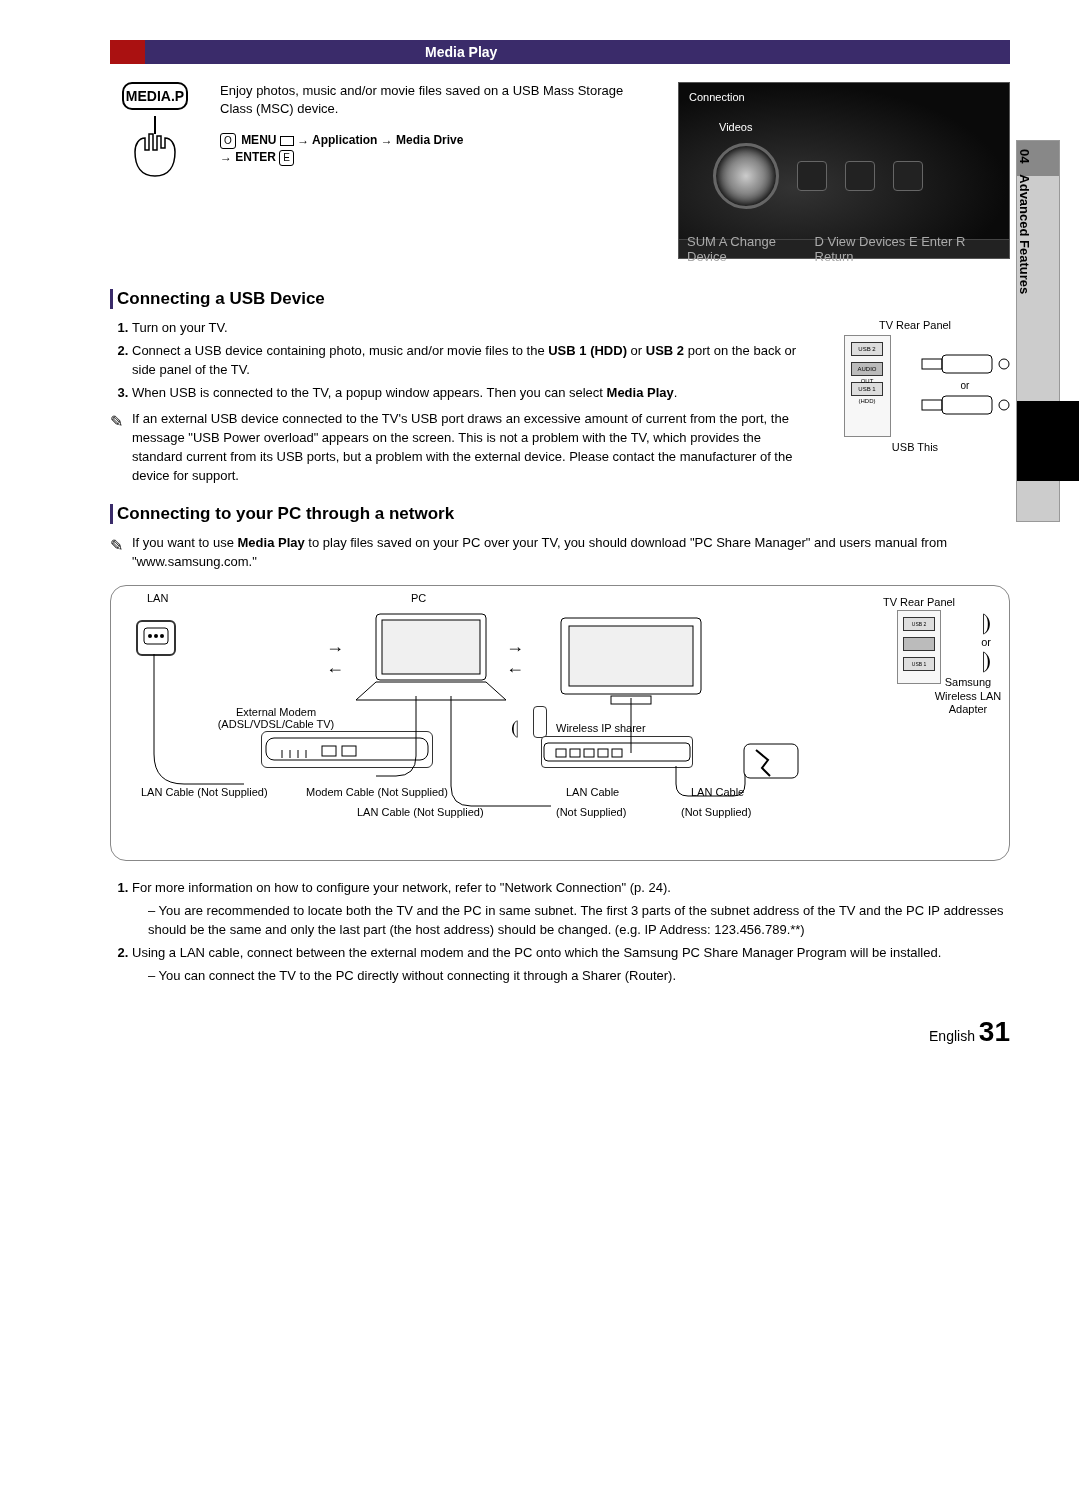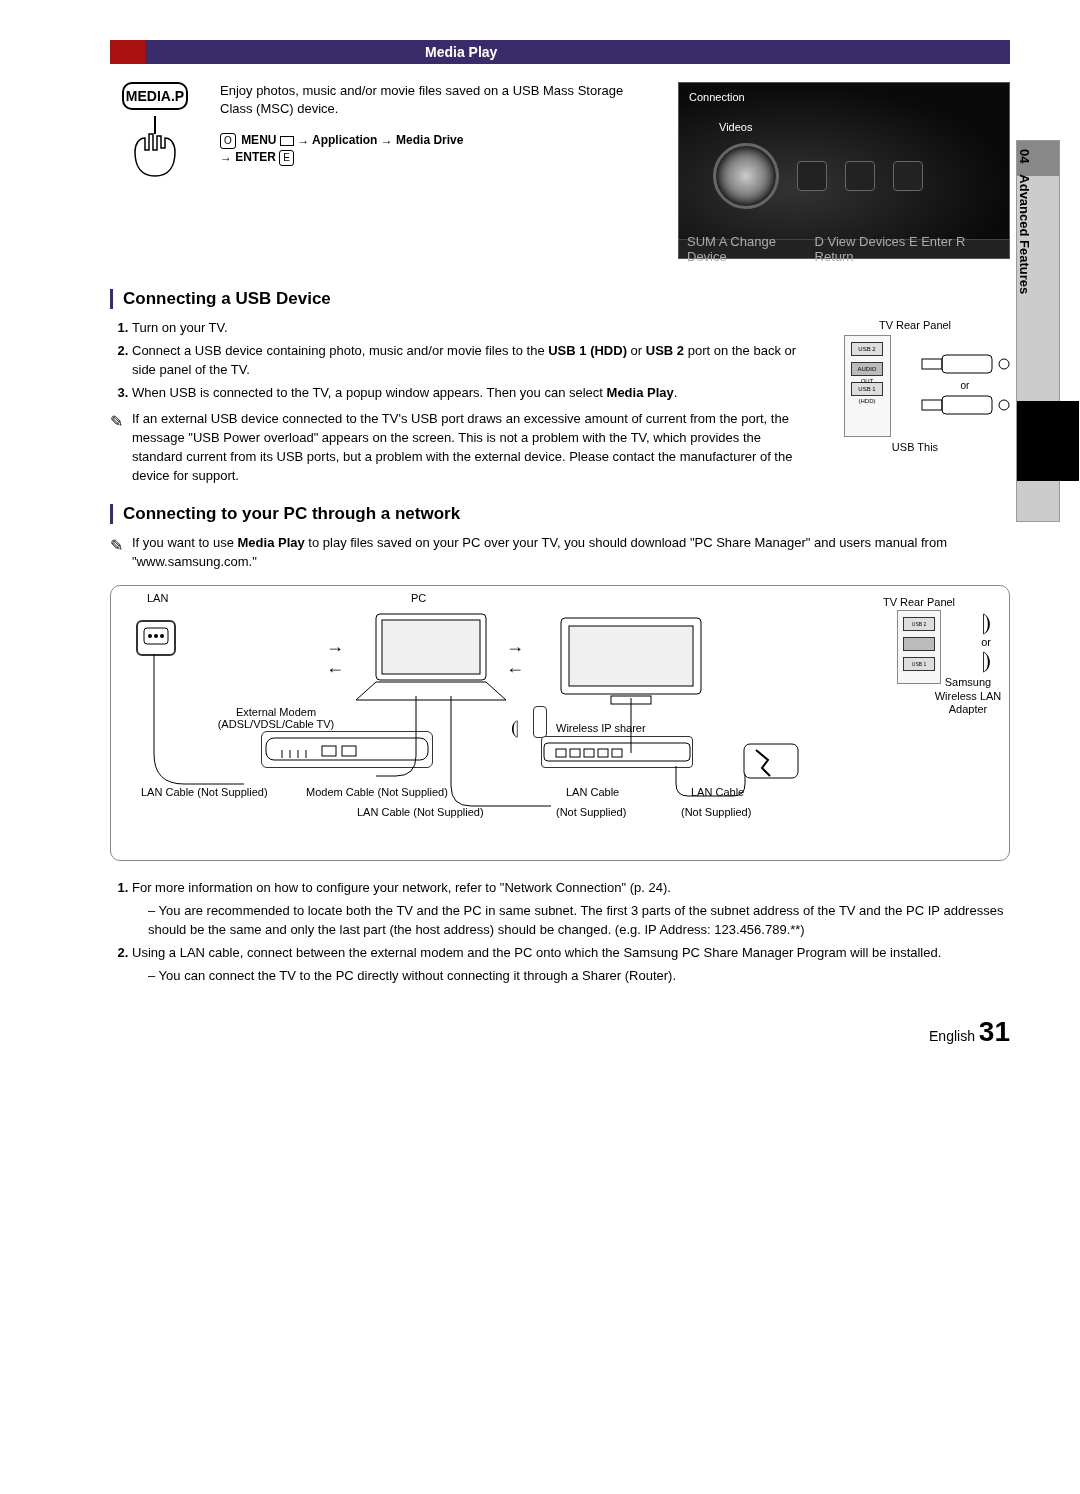--- a/index.html
+++ b/index.html
@@ -114,21 +114,21 @@
     position:absolute;bottom:0;left:0;right:0;height:18px;
     background:#222;border-top:1px solid #444;
     font-size:13px;color:#aaa;
     display:flex;align-items:center;justify-content:space-between;
     padding:0 8px;
   }
   .section-head {
     font-size:17px;
     font-weight:bold;
     border-left:3px solid #3a2b6a;
-    padding-left:10px;
+    padding-left:4px;
     margin:18px 0 10px 0;
   }
   ol.numbered {
     padding-left:22px;
     margin:4px 0;
     font-size:13px;
     line-height:1.45;
   }
   ol.numbered > li { margin-bottom:4px; }
   ol.numbered > li::marker { font-weight:bold; }
@@ -159,21 +159,21 @@
     margin:4px auto 4px;
     width:45px;
     position:relative;
     background:#f7f7f7;
   }
   .usb-port {
     width:30px;height:12px;border:1px solid #333;margin:6px auto;background:#ddd;font-size:6px;line-height:12px;
   }
   .network-box {
     border:1px solid #888;
-    border-radius:10px;
+    border-radius:16px;
     padding:14px 12px 20px;
     margin:14px 0 18px;
     font-size:11px;
     position:relative;
     height:240px;
   }
   .nb-label { position:absolute; font-size:11px; text-align:center;}
   .modem-dev {
     position:absolute;
     left:150px; top:145px;

